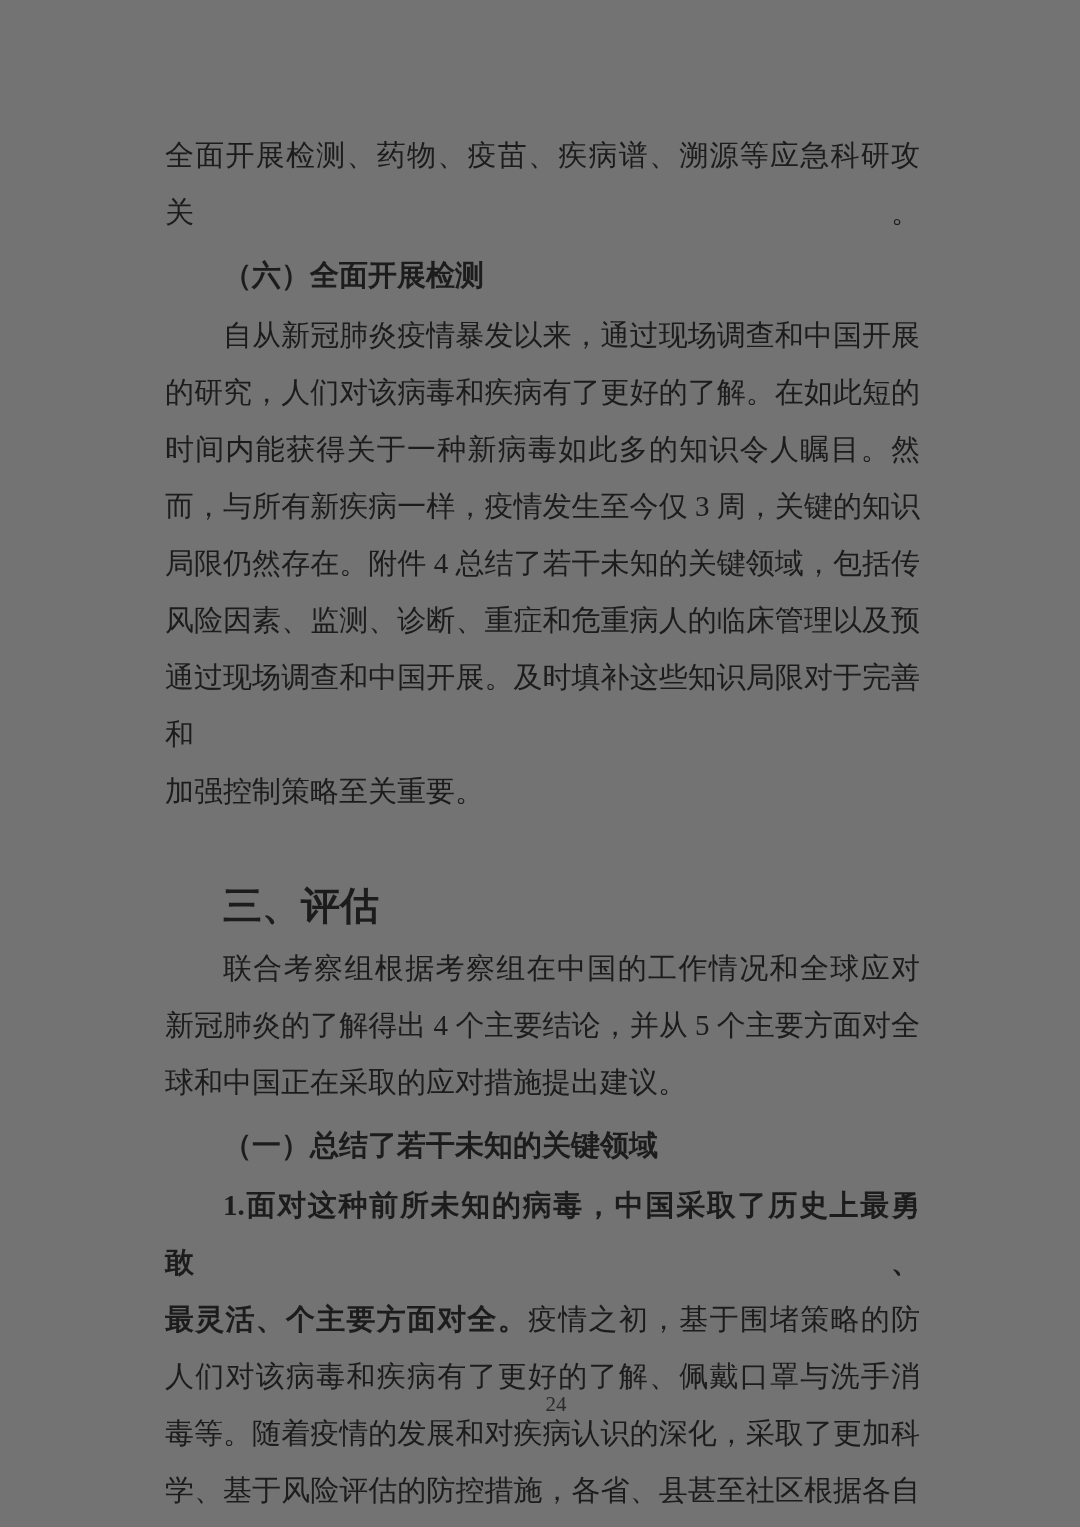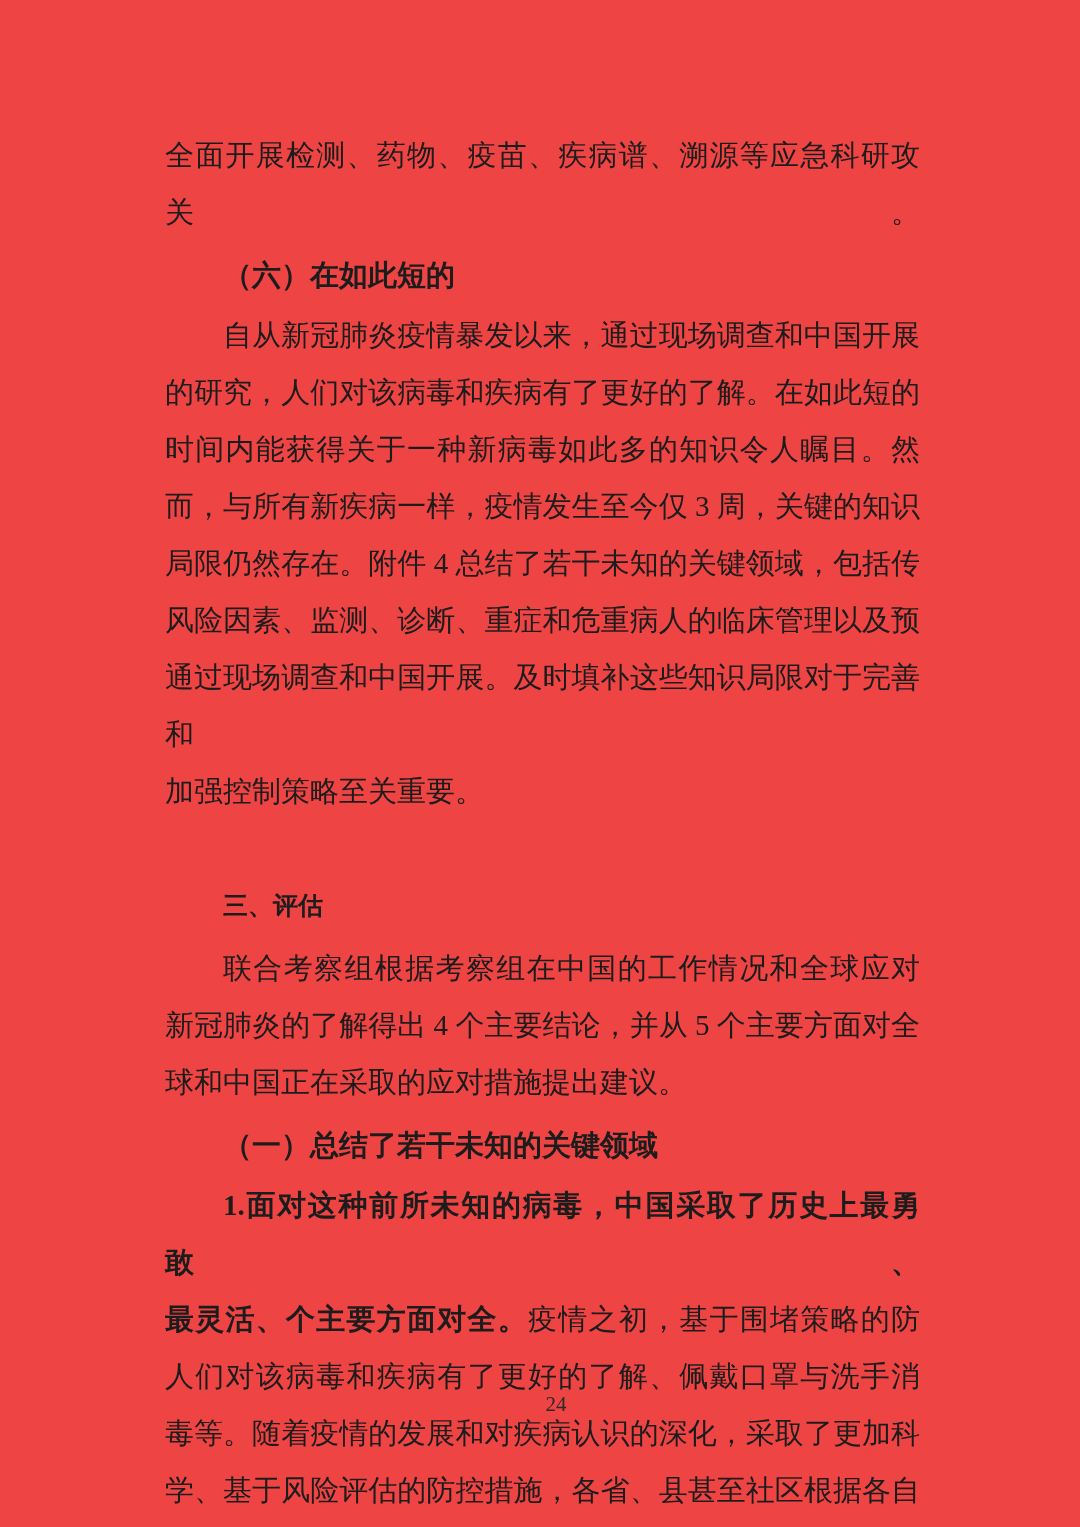--- a/index.html
+++ b/index.html
@@ -4,21 +4,21 @@
 <style>
   html, body {
     margin: 0;
     padding: 0;
     background: #e9e9e9;
   }
   .page {
     position: relative;
     width: 1080px;
     height: 1527px;
-    background: #ef4444;
+    background: #737373;
     color: #1c1c1c;
     font-family: "Liberation Serif", "DejaVu Serif", serif;
     overflow: hidden;
     margin: 0 auto;
   }
   .content {
     position: absolute;
     left: 165px;
     top: 127px;
     width: 755px;
@@ -43,21 +43,21 @@
   .paragraph {
     margin: 0;
   }
   .h2 {
     font-weight: bold;
     margin-top: 6px;
     margin-bottom: 3px;
   }
   .h1 {
     font-weight: bold;
-    font-size: 25px;
+    font-size: 39px;
     line-height: 57px;
     margin-top: 57px;
     margin-bottom: 6px;
     font-family: "Liberation Sans", "DejaVu Sans", sans-serif;
   }
   .seg-bold {
     font-weight: bold;
   }
   .page-number {
     position: absolute;
@@ -70,21 +70,21 @@
     color: #2a2a2a;
     padding-left: 16px;
   }
 </style>
 </head>
 <body>
 
 <div class="page">
   <div class="content">
       <div class="line justify"><span class="seg">全面开展检测、药物、疫苗、疾病谱、溯源等应急科研攻关。</span></div>
-      <div class="line nojustify indent h2"><span class="seg-bold">（六）在如此短的</span></div>
+      <div class="line nojustify indent h2"><span class="seg-bold">（六）全面开展检测</span></div>
       <div class="paragraph">
         <div class="line justify indent"><span class="seg">自从新冠肺炎疫情暴发以来，通过现场调查和中国开展</span></div>
         <div class="line justify"><span class="seg">的研究，人们对该病毒和疾病有了更好的了解。在如此短的</span></div>
         <div class="line justify"><span class="seg">时间内能获得关于一种新病毒如此多的知识令人瞩目。然</span></div>
         <div class="line justify"><span class="seg">而，与所有新疾病一样，疫情发生至今仅 3 周，关键的知识</span></div>
         <div class="line justify"><span class="seg">局限仍然存在。附件 4 总结了若干未知的关键领域，包括传</span></div>
         <div class="line justify"><span class="seg">风险因素、监测、诊断、重症和危重病人的临床管理以及预</span></div>
         <div class="line justify"><span class="seg">通过现场调查和中国开展。及时填补这些知识局限对于完善和</span></div>
         <div class="line nojustify"><span class="seg">加强控制策略至关重要。</span></div>
       </div>

